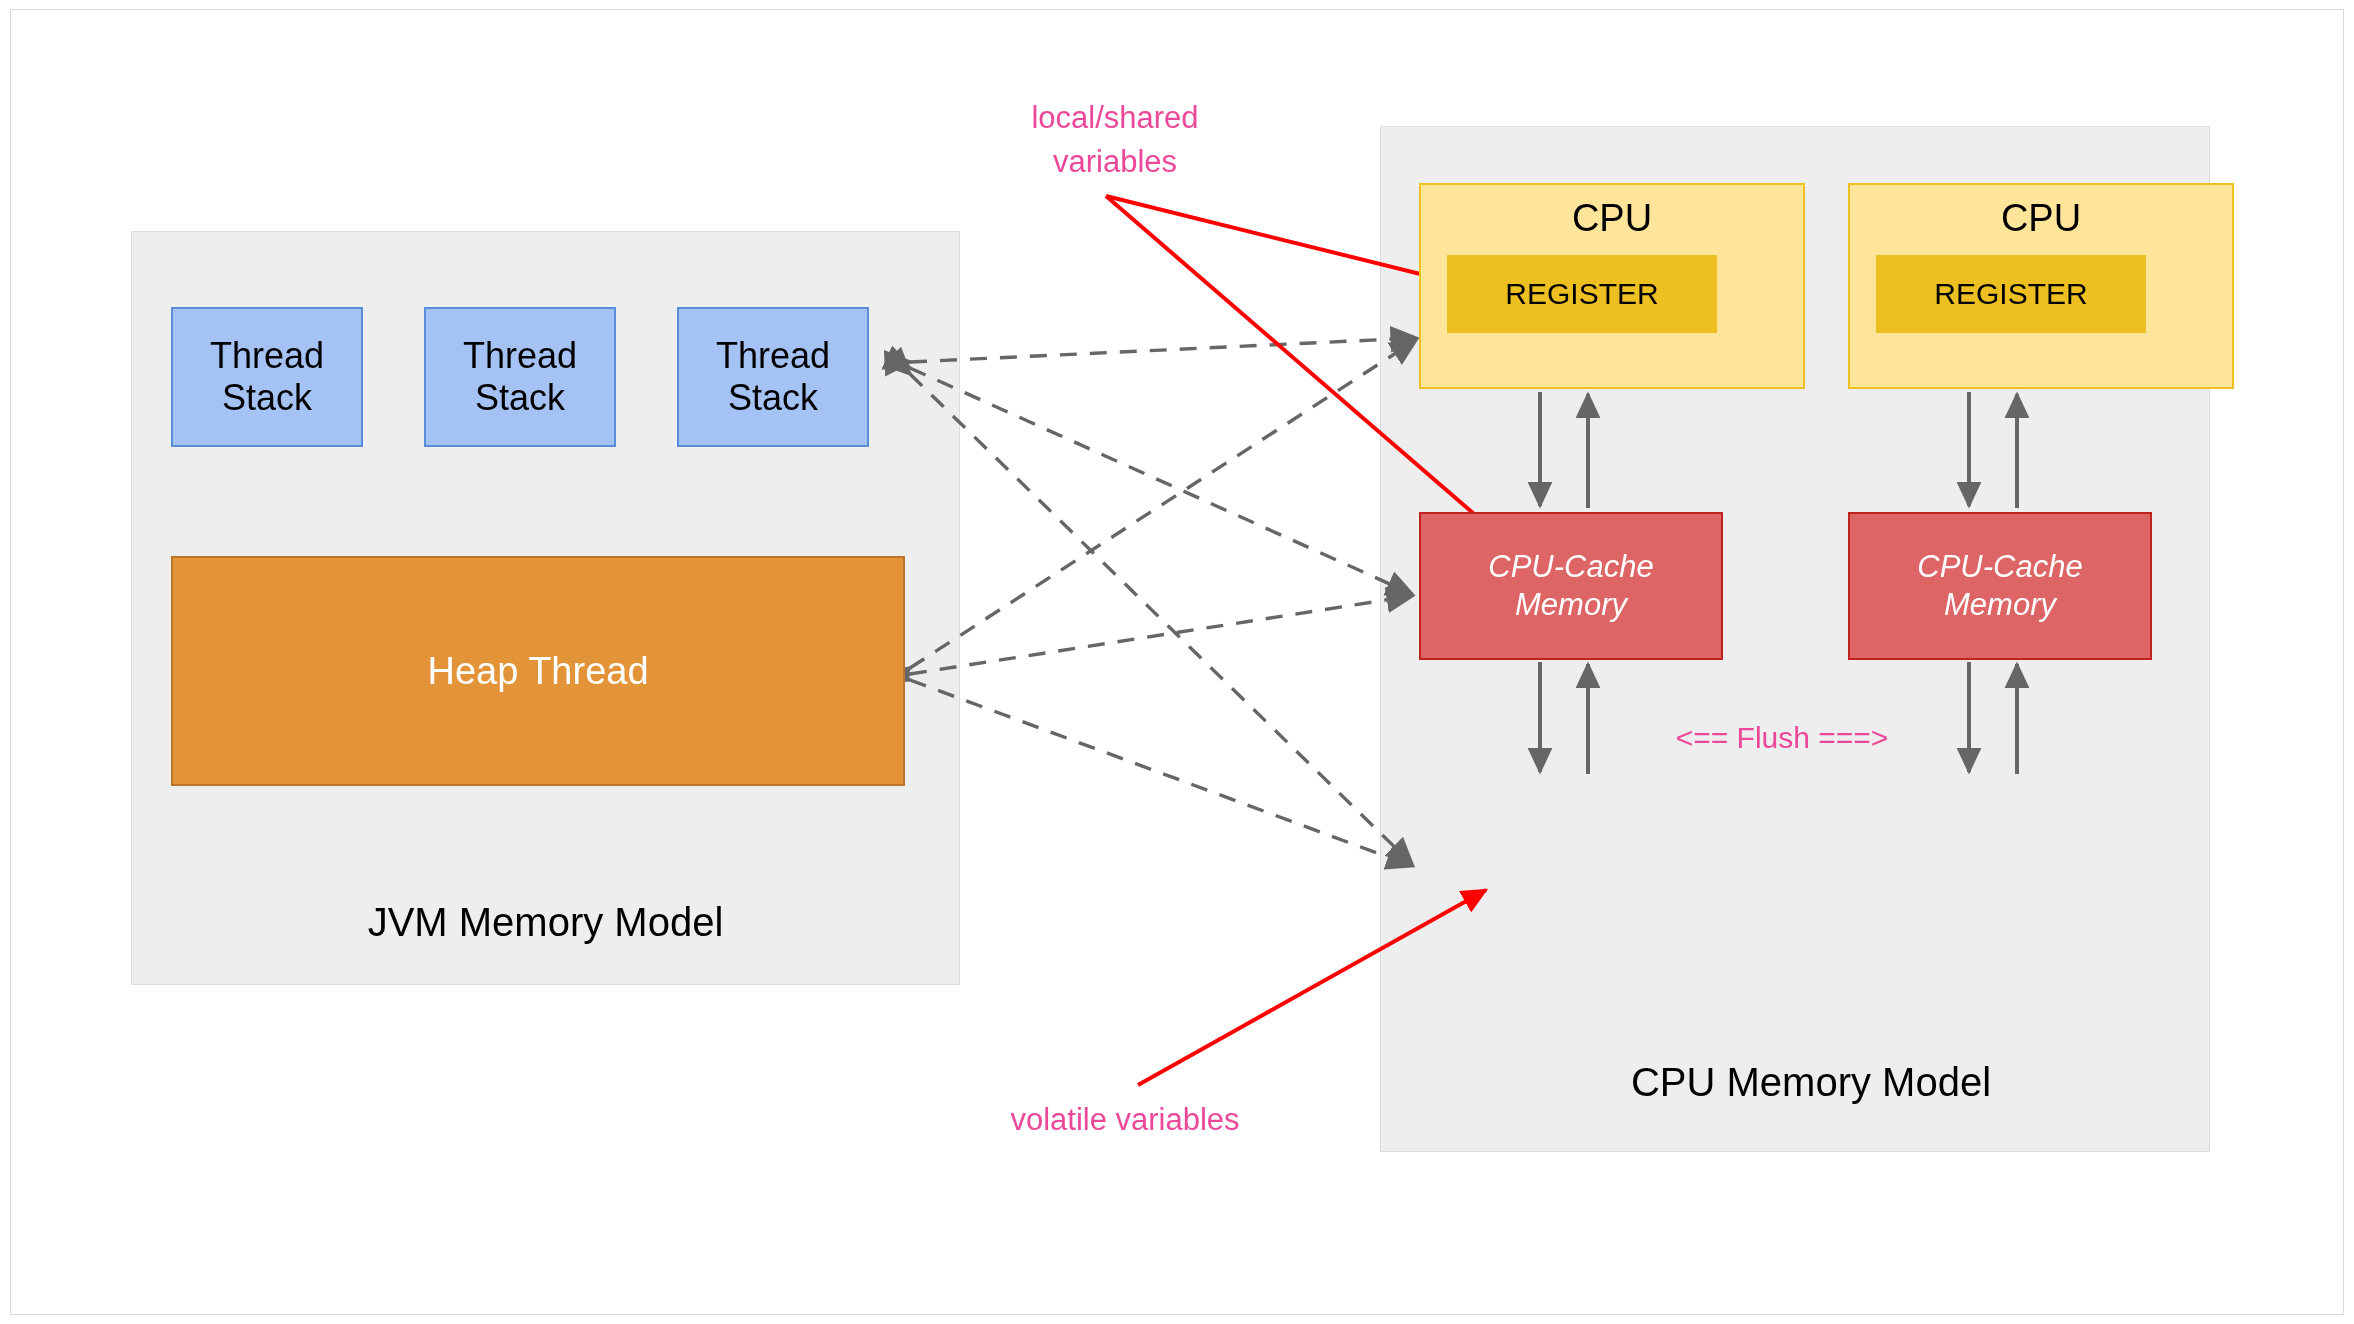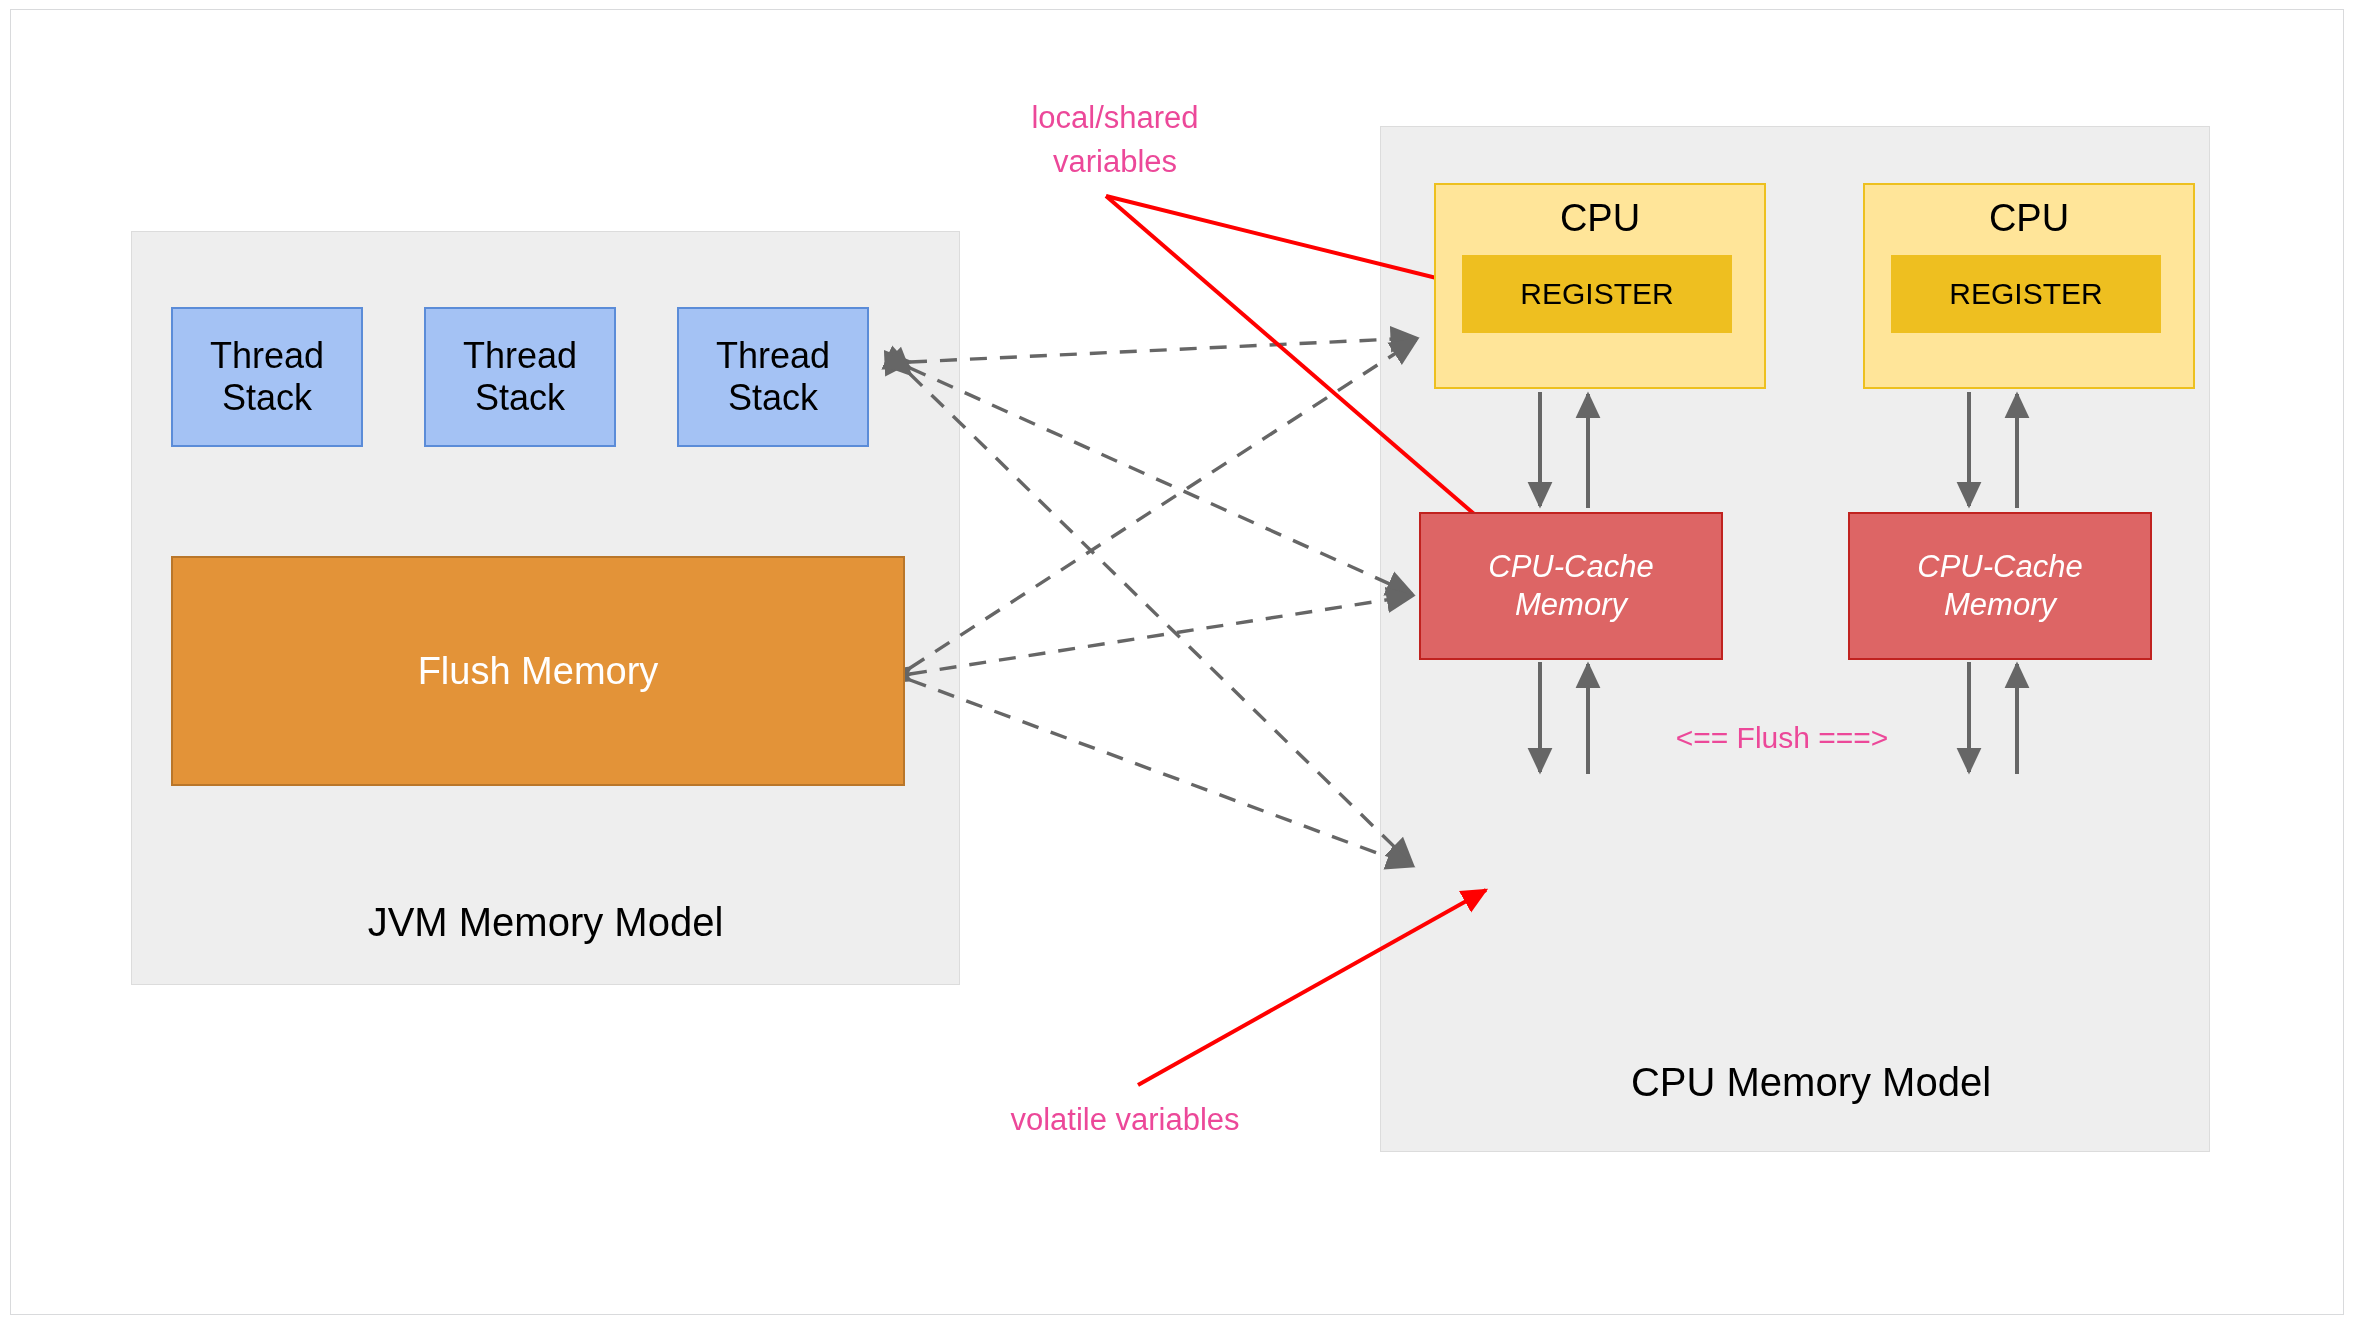--- a/index.html
+++ b/index.html
@@ -91,24 +91,23 @@
     border: 2px solid #b9762a;
     color: #ffffff;
     font-size: 38px;
   }
 
   .cpu-box {
     position: absolute;
     background: #ffe599;
     border: 2px solid #edc01f;
     box-sizing: border-box;
-    width: 332px;
+    width: 386px;
     height: 206px;
     top: 183px;
-    margin-left: 15px;
   }
   #cpu-box-1 { left: 1419px; }
   #cpu-box-2 { left: 1848px; }
 
   .cpu-title {
     position: absolute;
     top: 10px;
     left: 0;
     width: 100%;
     text-align: center;
@@ -248,21 +247,21 @@
     </g>
   </svg>
 
   <div class="node thread-stack" id="thread-stack-1" style="white-space: pre-line;">Thread
 Stack</div>
   <div class="node thread-stack" id="thread-stack-2" style="white-space: pre-line;">Thread
 Stack</div>
   <div class="node thread-stack" id="thread-stack-3" style="white-space: pre-line;">Thread
 Stack</div>
 
-  <div class="node" id="heap-memory">Flush Memory</div>
+  <div class="node" id="heap-memory">Heap Thread</div>
 
   <div class="group-caption" id="jvm-caption">JVM Memory Model</div>
 
   <div class="cpu-box" id="cpu-box-1">
     <div class="cpu-title">CPU</div>
     <div class="register-box">REGISTER</div>
   </div>
 
   <div class="cpu-box" id="cpu-box-2">
     <div class="cpu-title">CPU</div>

